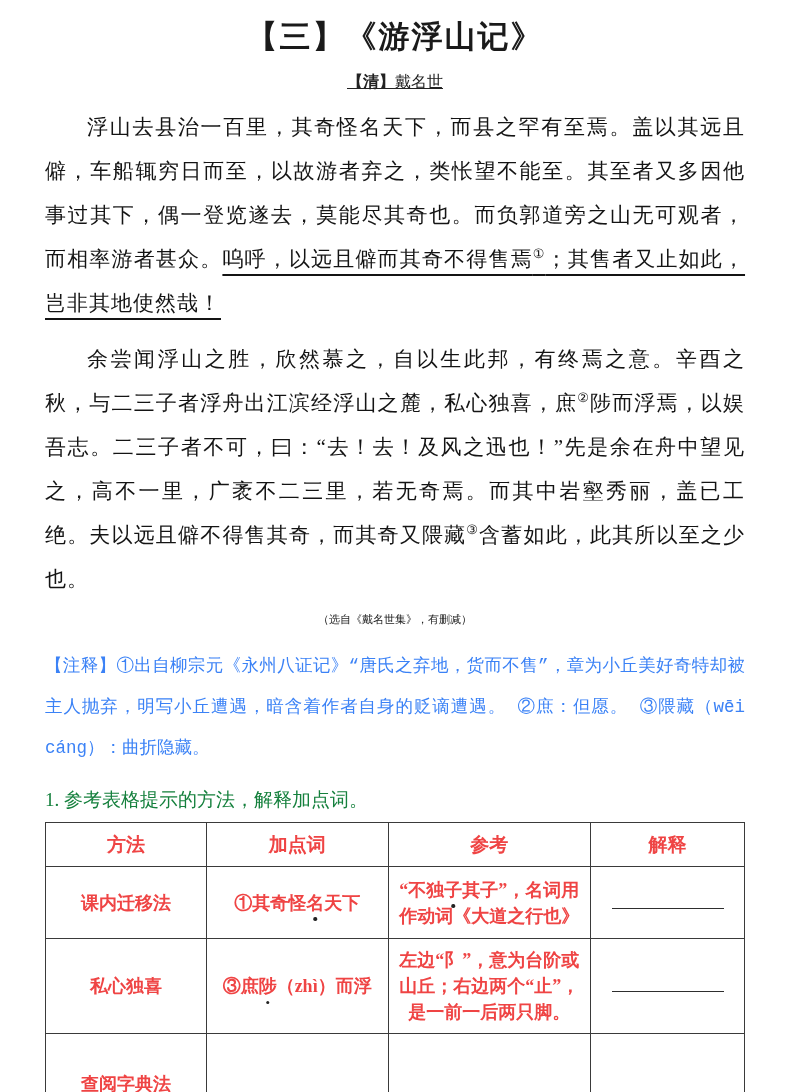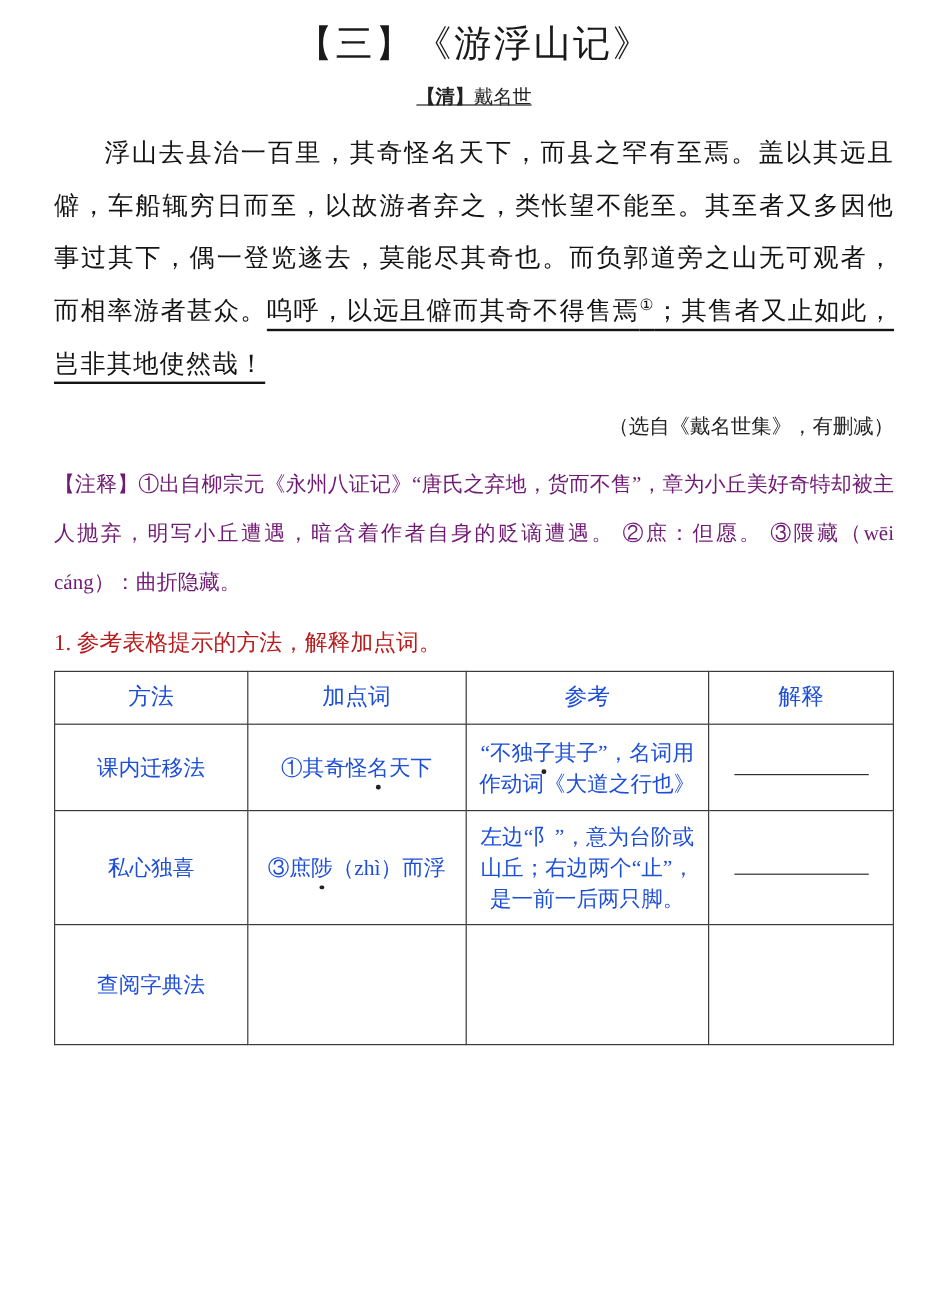--- a/index.html
+++ b/index.html
@@ -9,21 +9,21 @@
     min-height: 1092px;
     margin: 0 auto;
     background: #ffffff;
     color: #1a1a1a;
     padding: 16px 45px 10px 45px;
     font-family: "Liberation Serif", "DejaVu Serif", serif;
   }
   .title {
     text-align: center;
     font-size: 31px;
-    font-weight: normal;
+    font-weight: bold;
     letter-spacing: 2px;
     line-height: 42px;
   }
   .author {
     text-align: center;
     font-size: 16px;
     margin-top: 13px;
     line-height: 22px;
     color: #222;
     text-decoration: underline;
@@ -42,55 +42,55 @@
     vertical-align: super;
     font-size: 13px;
     line-height: 0;
   }
   .u {
     text-decoration: underline;
     text-underline-offset: 8px;
     text-decoration-thickness: 1.5px;
   }
   .source {
-    text-align: right;
-    font-size: 17px;
+    text-align: center;
+    font-size: 11px;
     line-height: 30px;
-    margin-top: 16px;
+    margin-top: 3px;
     color: #222;
   }
   .notes {
-    font-family: Liberation Serif, serif;
+    font-family: Liberation Mono, monospace;
     font-size: 17.5px;
     line-height: 41px;
     text-align: justify;
     margin-top: 12px;
-    color: #701a75;
+    color: #3b82f6;
   }
   .question {
     font-size: 19px;
     line-height: 28px;
     margin-top: 17px;
     margin-bottom: 8px;
-    color: #b91c1c;
+    color: #15803d;
   }
   table.vtab {
     width: 100%;
     border-collapse: collapse;
     table-layout: fixed;
   }
   table.vtab th, table.vtab td {
     border: 1.5px solid #3a3a3a;
-    font-weight: normal;
+    font-weight: bold;
     text-align: center;
     vertical-align: middle;
     padding: 8px 5px;
     font-size: 18px;
     line-height: 26px;
-    color: #1d4ed8;
+    color: #ef4444;
   }
   table.vtab th { height: 44px; font-size: 19px; }
   td.ref { text-align: center; padding: 6px 8px; }
   .dt { position: relative; display: inline-block; }
   .dt::after {
     content: "";
     position: absolute;
     left: 50%;
     transform: translateX(-50%);
     bottom: -5px;
@@ -115,20 +115,21 @@
 <body>
 
 <div class="page">
 
   <h1 class="title">【三】《游浮山记》</h1>
 
   <div class="author"><span class="dyn">【清】</span><span>戴名世</span></div>
 
   <p class="body-p"><span>浮山去县治一百里，其奇怪名天下，而县之罕有至焉。盖以其远且僻，车船辄穷日而至，以故游者弃之，类怅望不能至。其至者又多因他事过其下，偶一登览遂去，莫能尽其奇也。而负郭道旁之山无可观者，而相率游者甚众。</span><span class="u"><span>呜呼，以远且僻而其奇不得售焉</span><sup class="sup">①</sup><span>；其售者又止如此，岂非其地使然哉！</span></span></p>
 
+  <p class="body-p"><span>余尝闻浮山之胜，欣然慕之，自以生此邦，有终焉之意。辛酉之秋，与二三子者浮舟出江滨经浮山之麓，私心独喜，庶</span><sup class="sup">②</sup><span>陟而浮焉，以娱吾志。二三子者不可，曰：“去！去！及风之迅也！”先是余在舟中望见之，高不一里，广袤不二三里，若无奇焉。而其中岩壑秀丽，盖已工绝。夫以远且僻不得售其奇，而其奇又隈藏</span><sup class="sup">③</sup><span>含蓄如此，此其所以至之少也。</span></p>
 
   <div class="source">（选自《戴名世集》，有删减）</div>
 
   <div class="notes">【注释】①出自柳宗元《永州八证记》“唐氏之弃地，货而不售”，章为小丘美好奇特却被主人抛弃，明写小丘遭遇，暗含着作者自身的贬谪遭遇。 ②庶：但愿。 ③隈藏（wēi cáng）：曲折隐藏。</div>
 
   <div class="question">1. 参考表格提示的方法，解释加点词。</div>
 
   <table class="vtab">
     <colgroup>
       <col style="width:23%">

